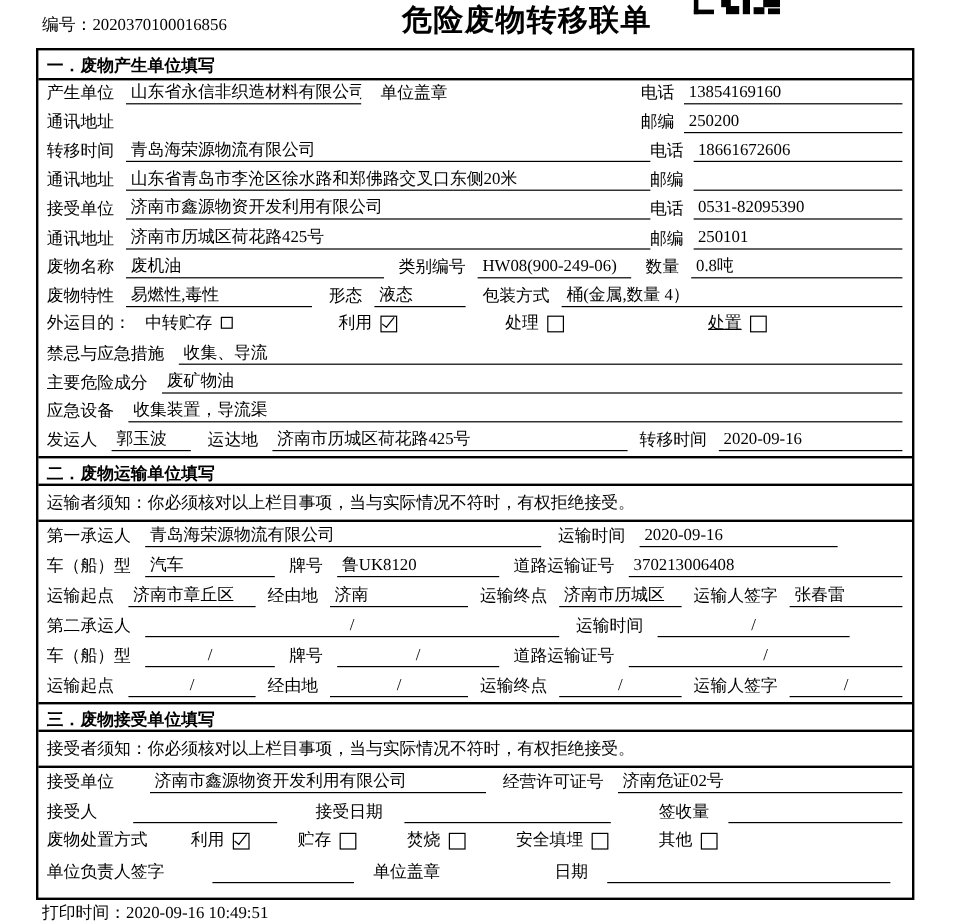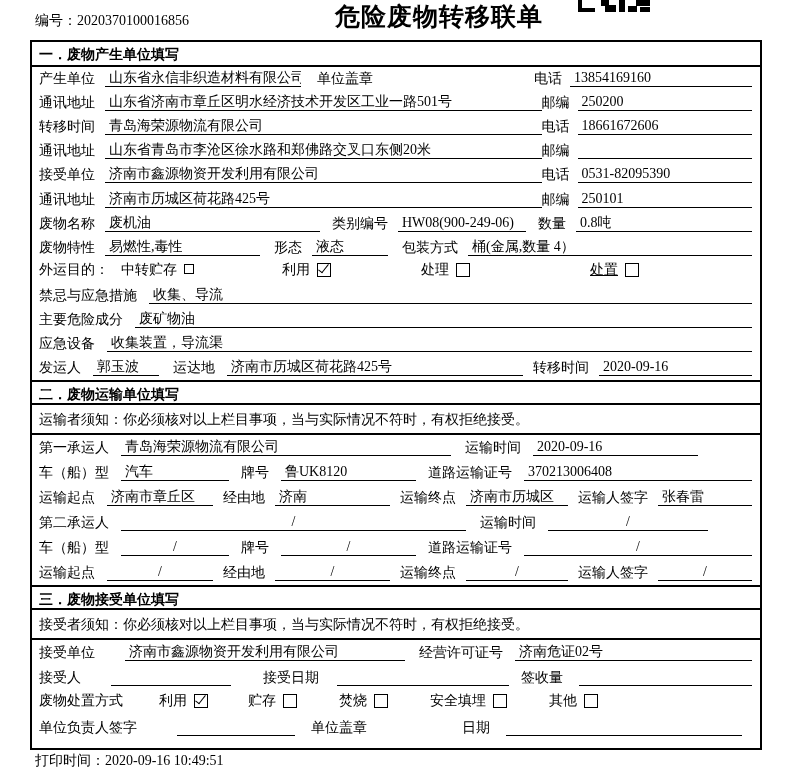--- a/index.html
+++ b/index.html
@@ -89,21 +89,20 @@
       <span class="u" style="width:196px;margin-left:10px;">山东省永信非织造材料有限公司</span>
       <span class="lbl" style="margin-left:16px;">单位盖章</span>
       <span class="rgrp">
         <span class="lbl">电话</span>
         <span class="u">13854169160</span>
       </span>
     </div>
 
     <div class="row r1">
       <span class="lbl">通讯地址</span>
-      <span class="u" style="width:452px;margin-left:10px;">山东省济南市章丘区明水经济技术开发区工业一路501号</span>
       <span class="rgrp">
         <span class="lbl">邮编</span>
         <span class="u">250200</span>
       </span>
     </div>
 
     <div class="row r1">
       <span class="lbl">转移时间</span>
       <span class="u" style="width:452px;margin-left:10px;">青岛海荣源物流有限公司</span>
       <span class="rgrp">
@@ -268,21 +267,21 @@
       <span class="u" style="width:280px;margin-left:30px;">济南市鑫源物资开发利用有限公司</span>
       <span class="lbl" style="margin-left:14px;">经营许可证号</span>
       <span class="u fill" style="margin-left:12px;">济南危证02号</span>
     </div>
 
     <div class="row r3">
       <span class="lbl">接受人</span>
       <span class="u" style="width:120px;margin-left:30px;"></span>
       <span class="lbl" style="margin-left:32px;">接受日期</span>
       <span class="u" style="width:172px;margin-left:18px;"></span>
-      <span class="lbl" style="margin-left:12px;text-align:center;">签收量</span>
+      <span class="lbl" style="margin-left:40px;text-align:center;">签收量</span>
       <span class="u fill" style="margin-left:16px;"></span>
     </div>
 
     <div class="row r3" style="align-items:center;">
       <span class="lbl">废物处置方式</span>
       <span class="opt" style="margin-left:36px;">
         <span>利用</span>
         <span class="cb checked"></span>
       </span>
       <span class="opt" style="margin-left:40px;">

